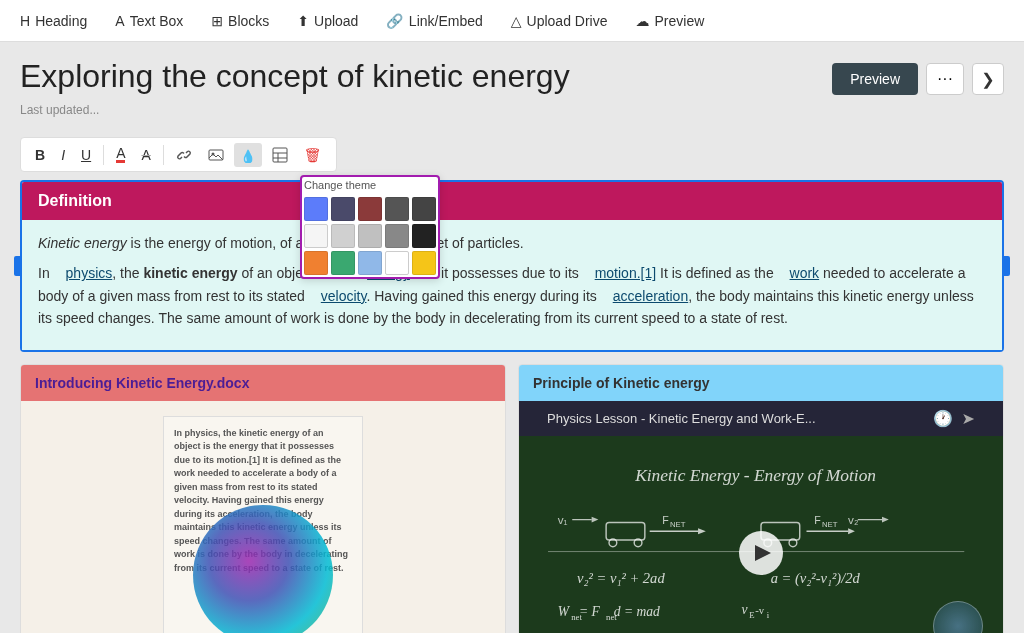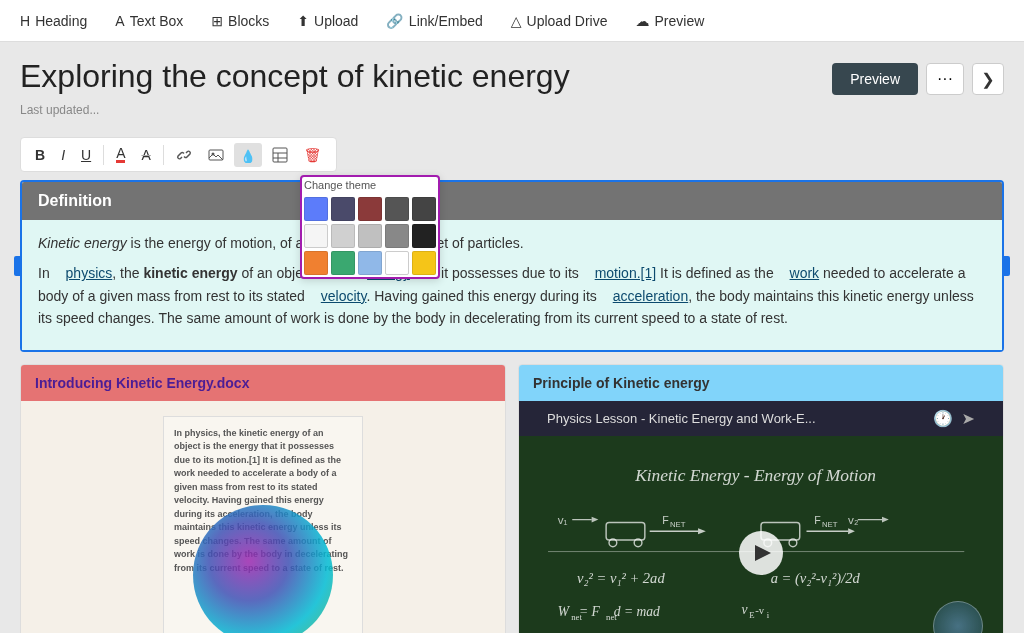--- a/index.html
+++ b/index.html
@@ -177,21 +177,21 @@
       top: 50%;
       transform: translateY(-50%);
       width: 8px;
       height: 20px;
       background: #1a73e8;
       border-radius: 0 2px 2px 0;
       cursor: ew-resize;
     }
 
     .definition-header {
-      background: #737373;
+      background: #be185d;
       color: #fff;
       padding: 10px 16px;
       font-size: 16px;
       font-weight: bold;
       border-radius: 2px 2px 0 0;
     }
 
     .definition-content {
       background: #e0f7f4;
       padding: 12px 16px;

